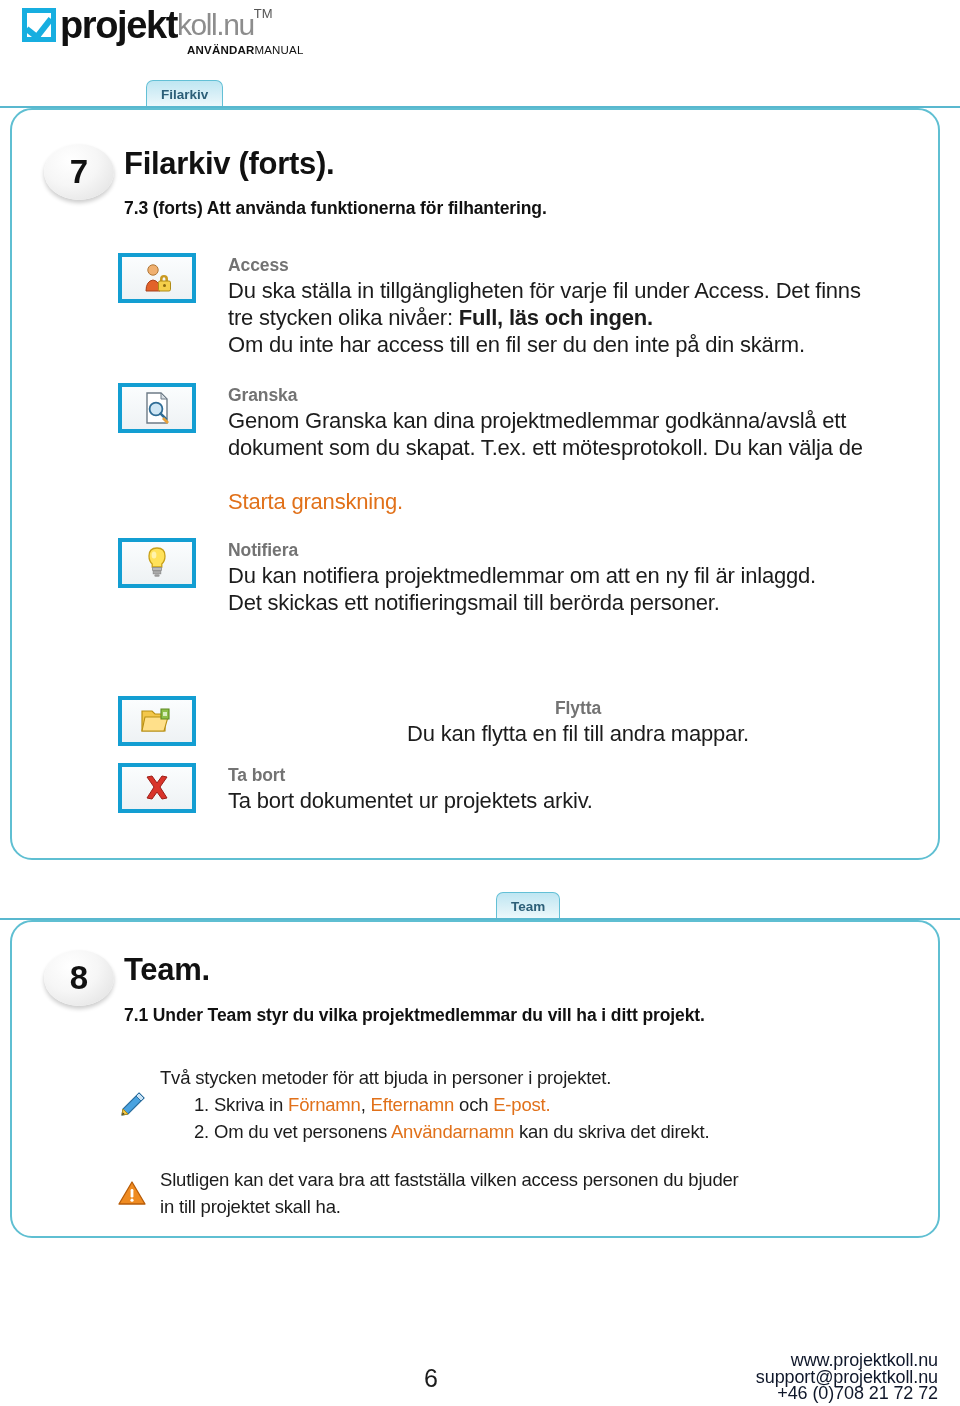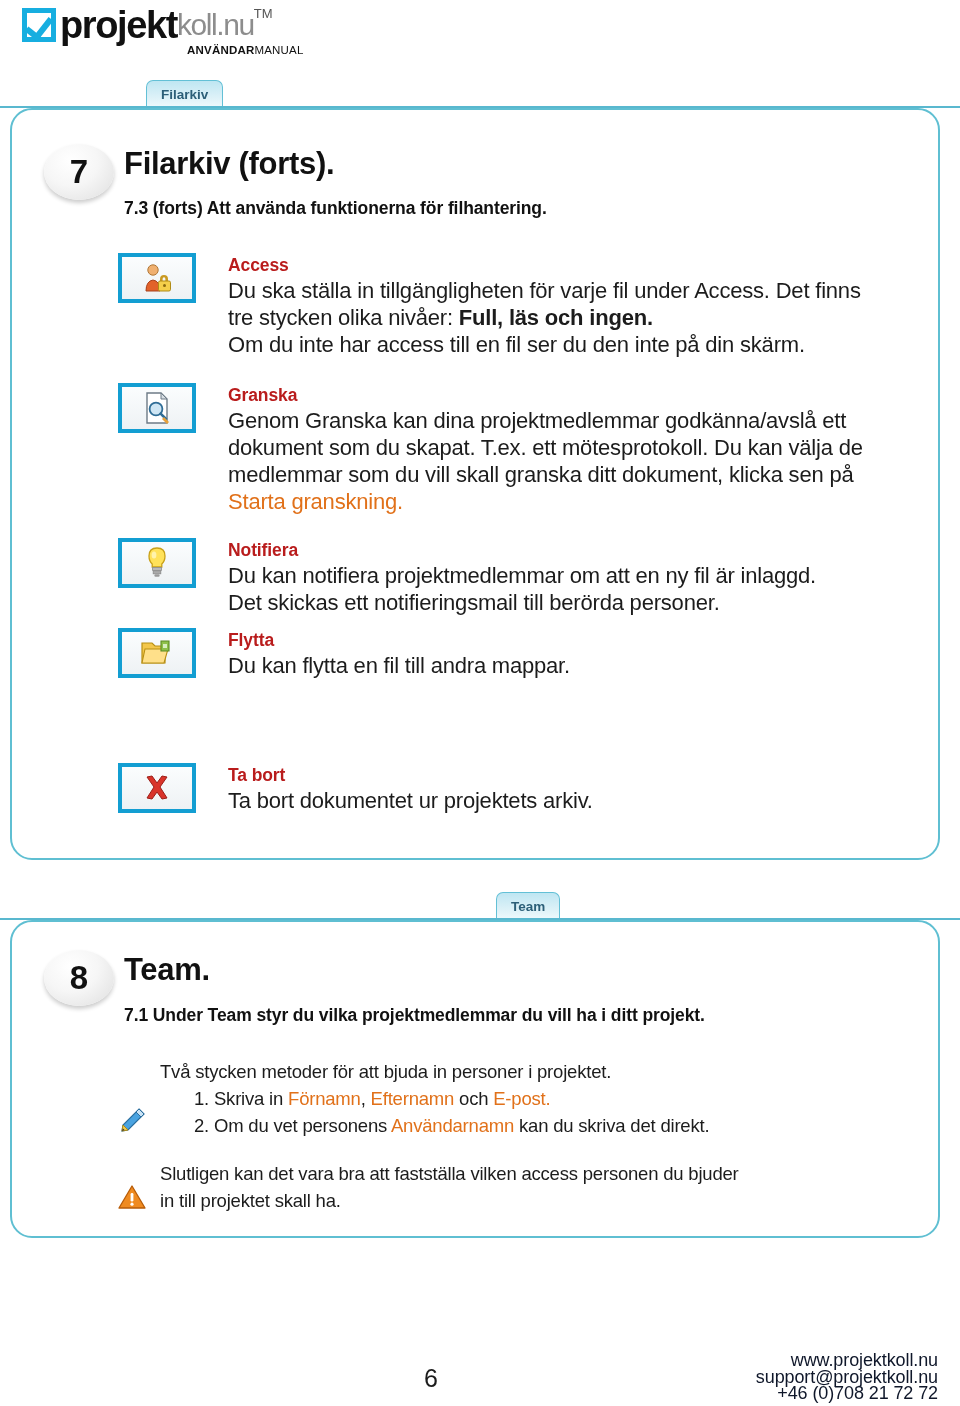--- a/index.html
+++ b/index.html
@@ -198,49 +198,50 @@
     align-items: center;
     justify-content: center;
   }
   .feature-text {
     margin-left: 110px;
     padding-top: 0px;
   }
   .feature-head {
     font-size: 17.5px;
     font-weight: bold;
-    color: #b91c1c;
+    color: #737373;
     line-height: 24px;
     letter-spacing: -0.1px;
   }
   .feature-body {
     font-size: 22px;
     color: #1c1c1c;
     line-height: 27px;
     letter-spacing: -0.2px;
   }
   .feature-body b { font-weight: bold; }
   .feature-body .orange { color: #e1711a; }
 
   #feature-access   { top: 253px; }
   #feature-granska  { top: 383px; }
   #feature-notifiera{ top: 538px; }
-  #feature-flytta   { top: 628px; }
+  #feature-flytta   { top: 696px; text-align: center; }
   #feature-tabort   { top: 763px; }
 
   
   .glyph { display:block; }
 
   
   .note-row {
     position: absolute;
     left: 118px;
     width: 820px;
     display: flex;
-    align-items: flex-end;
+    align-items: center;
+    margin-top: 6px;
   }
   .note-icon {
     width: 42px;
     flex: 0 0 auto;
     padding-top: 4px;
   }
   .note-text {
     font-size: 18.5px;
     color: #1c1c1c;
     line-height: 27px;
@@ -324,21 +325,21 @@
       <circle cx="15" cy="18" r="6.4" fill="#cfe6f4" stroke="#2f6d96" stroke-width="1.8"></circle>
       <line x1="19.6" y1="22.6" x2="25" y2="28" stroke="#2f6d96" stroke-width="2.6" stroke-linecap="round"></line>
       <path d="M23 26 l5 5 l-2 2 l-5 -5 z" fill="#e8a13a"></path>
     </svg>
   </div>
   <div class="feature-text">
     <div class="feature-head">Granska</div>
     <div class="feature-body">
       <span>Genom Granska kan dina projektmedlemmar godkänna/avslå ett</span><br>
       <span>dokument som du skapat. T.ex. ett mötesprotokoll. Du kan välja de</span><br>
-      <span>medlemmar som du vill skall granska ditt dokument, klicka sen på</span><br>
+      <br>
       <span class="orange">Starta granskning.</span>
     </div>
   </div>
 </div>
 
 <div class="feature" id="feature-notifiera">
   <div class="icon-box">
     <svg class="glyph" width="26" height="34" viewBox="0 0 26 34">
       <path d="M13 2 q8 0 8 8 q0 5-3.2 8 v3 h-9.6 v-3 Q5 15 5 10 q0-8 8-8 z" fill="#ffe25a" stroke="#c8a018" stroke-width="1.3"></path>
       <ellipse cx="10" cy="9" rx="2.4" ry="3.6" fill="#fff6bb" opacity="0.85"></ellipse>

